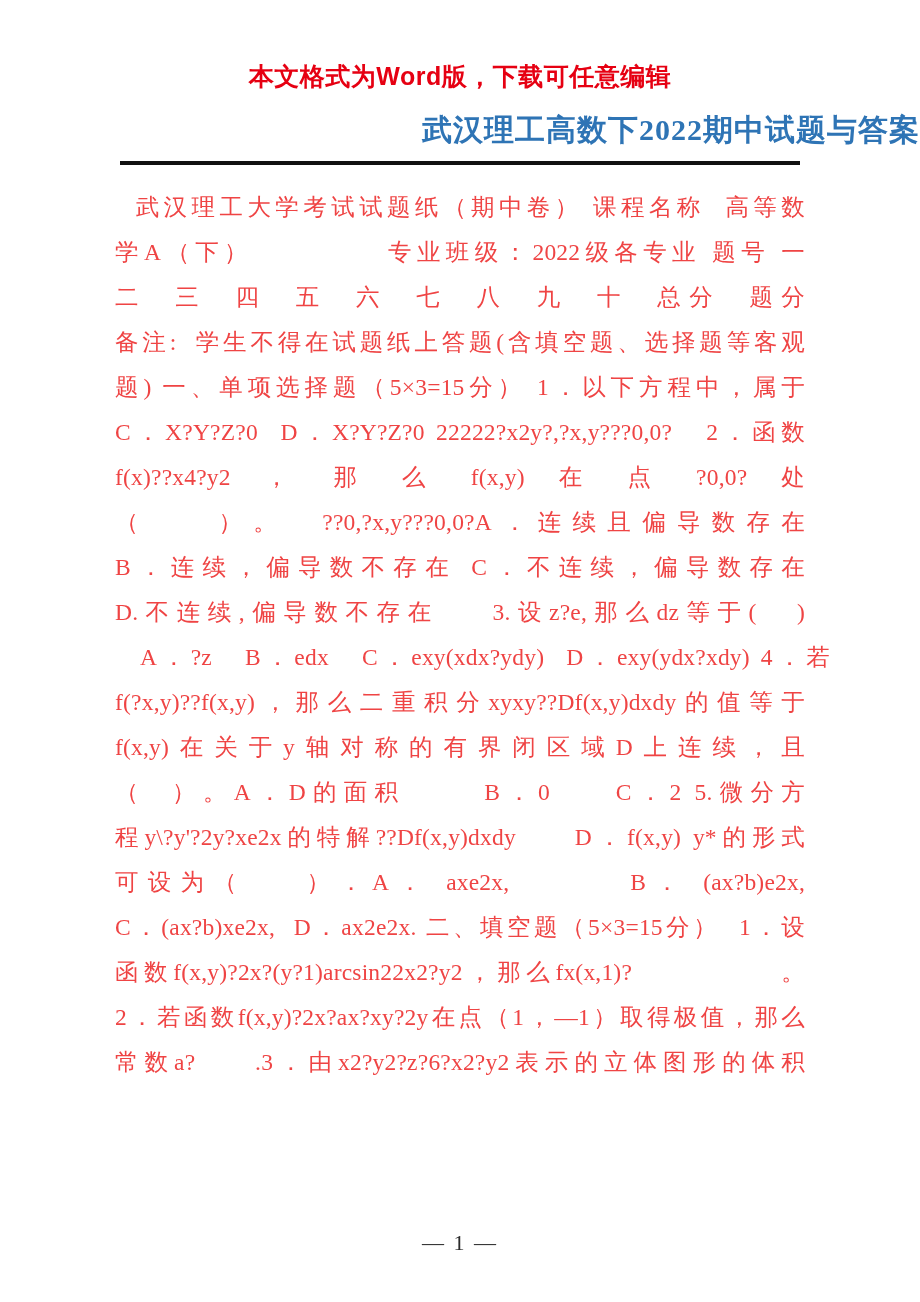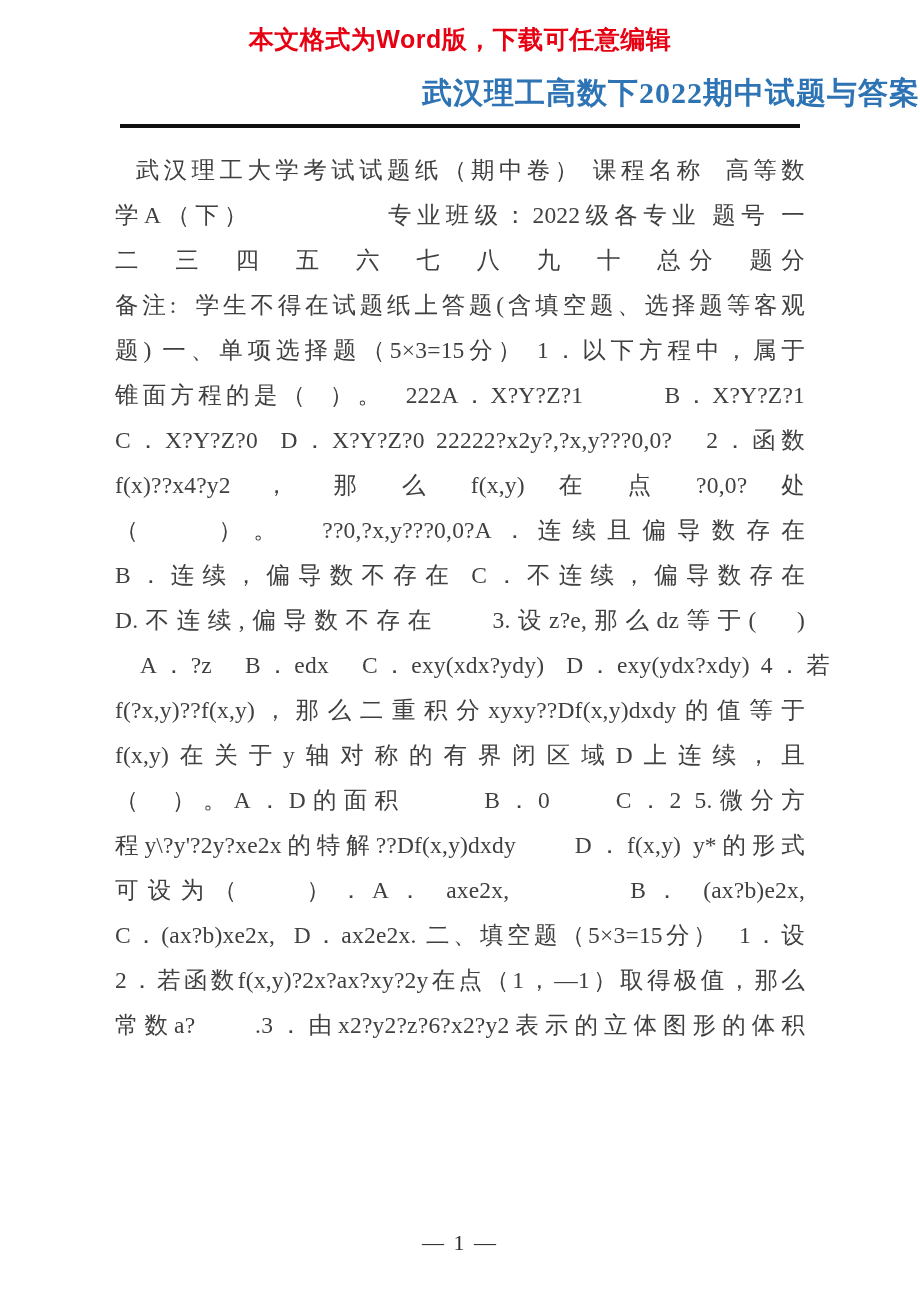--- a/index.html
+++ b/index.html
@@ -20,21 +20,21 @@
     position: relative;
     width: 920px;
     height: 1302px;
     box-sizing: border-box;
     padding: 0;
   }
 
   
   .banner {
     text-align: center;
-    padding-top: 25px;
+    padding-top: 62px;
     font-family: "Liberation Sans", "DejaVu Sans", sans-serif;
     font-weight: bold;
     font-size: 25px;
     letter-spacing: 0.5px;
     line-height: 1.15;
   }
 
   .doc-title {
     text-align: right;
     margin-top: 22px;
@@ -54,21 +54,21 @@
 
   
   .body-copy {
     margin: 20px auto 0 auto;
     width: 690px;
     font-size: 23.5px;
     line-height: 45px;
     text-align: justify;
     text-justify: inter-ideograph;
     letter-spacing: 0.2px;
-    color: #404040;
+    color: #ef4444;
   }
 
   
   .ln {
     display: block;
     white-space: pre-wrap;
   }
 
   
   .footer {
@@ -92,32 +92,32 @@
   <h1 class="doc-title" style="color:#2E74B5;margin:22px 0 0 0;">武汉理工高数下2022期中试题与答案</h1>
 
   <div class="title-rule"></div>
 
   <div class="body-copy">
     <span class="ln" style="display: block; text-align: justify; text-align-last: justify; width: 690px;">  武汉理工大学考试试题纸（期中卷） 课程名称  高等数</span>
     <span class="ln" style="display: block; text-align: justify; text-align-last: justify; width: 690px;">学A（下）            专业班级：2022级各专业 题号 一</span>
     <span class="ln" style="display: block; text-align: justify; text-align-last: justify; width: 690px;">二  三  四  五  六  七  八  九  十  总分  题分</span>
     <span class="ln" style="display: block; text-align: justify; text-align-last: justify; width: 690px;">备注:  学生不得在试题纸上答题(含填空题、选择题等客观</span>
     <span class="ln" style="display: block; text-align: justify; text-align-last: justify; width: 690px;">题) 一、单项选择题（5×3=15分） 1．以下方程中，属于</span>
-    <span class="ln" style="display: block; text-align: justify; text-align-last: justify; width: 690px;">锥面方程的是（  ）。  222A．X?Y?Z?1        B．X?Y?Z?1</span>
     <span class="ln" style="display: block; text-align: justify; text-align-last: justify; width: 690px;">C．X?Y?Z?0  D．X?Y?Z?0 22222?x2y?,?x,y???0,0?   2．函数</span>
     <span class="ln" style="display: block; text-align: justify; text-align-last: justify; width: 690px;">f(x)??x4?y2  ，  那  么  f(x,y)  在  点  ?0,0?  处</span>
     <span class="ln" style="display: block; text-align: justify; text-align-last: justify; width: 690px;">（    ）。  ??0,?x,y???0,0?A．连续且偏导数存在</span>
     <span class="ln" style="display: block; text-align: justify; text-align-last: justify; width: 690px;">B．连续，偏导数不存在 C．不连续，偏导数存在</span>
     <span class="ln" style="display: block; text-align: justify; text-align-last: justify; width: 690px;">D.不连续,偏导数不存在    3.设z?e,那么dz等于(   )</span>
     <span class="ln" style="display: block; text-align: justify; text-align-last: justify; width: 690px; margin-left: 25px;">A．?z   B．edx   C．exy(xdx?ydy)  D．exy(ydx?xdy) 4．若</span>
     <span class="ln" style="display: block; text-align: justify; text-align-last: justify; width: 690px;">f(?x,y)??f(x,y)，那么二重积分xyxy??Df(x,y)dxdy的值等于</span>
     <span class="ln" style="display: block; text-align: justify; text-align-last: justify; width: 690px;">f(x,y)在关于y轴对称的有界闭区域D上连续，且</span>
     <span class="ln" style="display: block; text-align: justify; text-align-last: justify; width: 690px;">（  ）。A．D的面积      B．0     C．2 5.微分方</span>
     <span class="ln" style="display: block; text-align: justify; text-align-last: justify; width: 690px;">程y\?y'?2y?xe2x的特解??Df(x,y)dxdy     D．f(x,y) y*的形式</span>
     <span class="ln" style="display: block; text-align: justify; text-align-last: justify; width: 690px;">可设为（    ）．A． axe2x,        B． (ax?b)e2x,</span>
     <span class="ln" style="display: block; text-align: justify; text-align-last: justify; width: 690px;">C．(ax?b)xe2x,  D．ax2e2x. 二、填空题（5×3=15分）  1．设</span>
+    <span class="ln" style="display: block; text-align: justify; text-align-last: justify; width: 690px;">函数f(x,y)?2x?(y?1)arcsin22x2?y2，那么fx(x,1)?             。</span>
     <span class="ln" style="display: block; text-align: justify; text-align-last: justify; width: 690px;">2．若函数f(x,y)?2x?ax?xy?2y在点（1，—1）取得极值，那么</span>
     <span class="ln" style="display: block; text-align: justify; text-align-last: justify; width: 690px;">常数a?     .3．由x2?y2?z?6?x2?y2表示的立体图形的体积</span>
   </div>
 
   <div class="footer">— 1 —</div>
 
 </div>
 
 </body></html>

